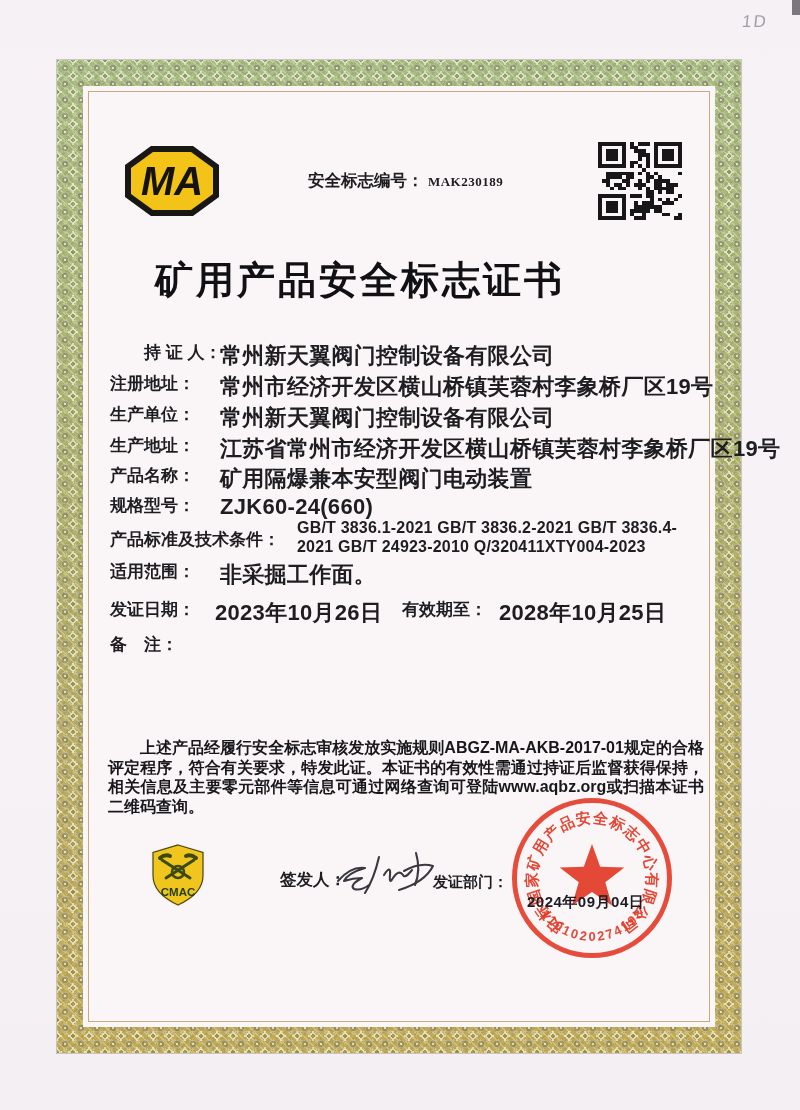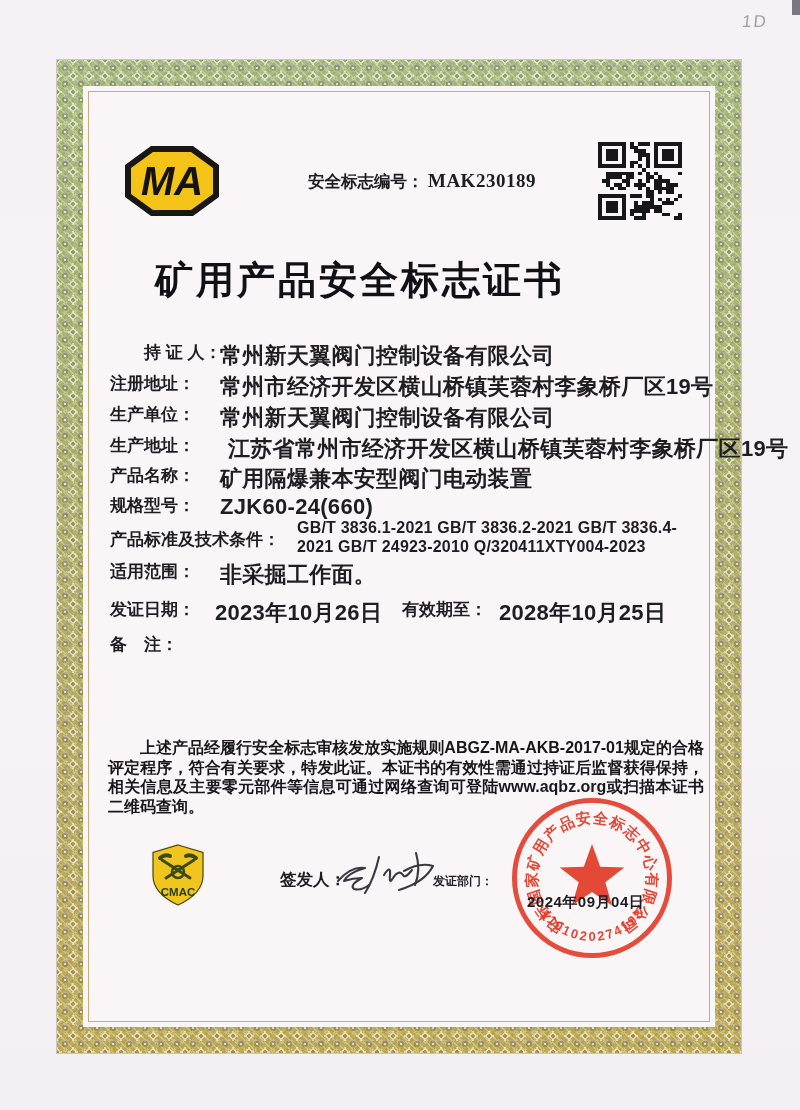--- a/index.html
+++ b/index.html
@@ -16,21 +16,21 @@
            repeating-linear-gradient(-45deg,rgba(110,120,50,.18) 0 2px,rgba(0,0,0,0) 2px 6px),
            linear-gradient(180deg,#a8bd80 0%,#afb26c 40%,#bcab5d 75%,#c2ab54 100%);
          background-size:16px 16px,9px 9px,11px 11px,100% 100%;
          box-shadow:0 0 0 1px rgba(120,120,90,.35);}
   .frame-inner{position:relative;width:100%;height:100%;background:#faf6f8;}
   .frame-inner::after{content:'';position:absolute;inset:5px;border:1px solid #c6ab7c;pointer-events:none;}
   .lbl{font-weight:700;font-size:17px;white-space:nowrap;}
   .val{font-weight:700;font-size:22px;white-space:nowrap;letter-spacing:.3px;}
   .title{font-weight:900;font-size:38px;letter-spacing:3px;text-align:center;color:#111014;}
   .certno-label{font-weight:600;font-size:16.5px;}
-  .certno-value{font-family:"Liberation Serif","DejaVu Serif",serif;font-size:19px;font-weight:600;letter-spacing:.5px;}
+  .certno-value{font-family:"Liberation Serif","DejaVu Serif",serif;font-size:13px;font-weight:600;letter-spacing:.5px;}
   .std-val{font-weight:700;font-size:16px;letter-spacing:.2px;white-space:nowrap;}
   .notice{font-weight:700;font-size:16px;line-height:19.5px;text-align:justify;text-indent:2em;color:#17171c;}
   .stamp-date{font-weight:700;font-size:15px;letter-spacing:.5px;color:#1b1b20;}
   .corner-note{font-size:17px;color:#948f9c;opacity:.85;transform:skewX(-6deg);letter-spacing:2px;}
   .corner-shadow{right:0;top:0;width:8px;height:15px;background:#5d5863;opacity:.8;}
   .crease{left:721px;top:300px;width:1px;height:330px;background:rgba(150,140,155,.18);}
   svg{display:block;}
 </style>
 </head>
 <body>
@@ -284,21 +284,21 @@
 <div class="abs lbl" style="left:110px;top:341px;margin-left:34px;">持 证 人：</div>
 <div class="abs val" style="left:220px;top:341px;">常州新天翼阀门控制设备有限公司</div>
 
 <div class="abs lbl" style="left:110px;top:372px;">注册地址：</div>
 <div class="abs val" style="left:220px;top:372px;">常州市经济开发区横山桥镇芙蓉村李象桥厂区19号</div>
 
 <div class="abs lbl" style="left:110px;top:403px;">生产单位：</div>
 <div class="abs val" style="left:220px;top:403px;">常州新天翼阀门控制设备有限公司</div>
 
 <div class="abs lbl" style="left:110px;top:434px;">生产地址：</div>
-<div class="abs val" style="left:228px;top:434px;text-align:center;">江苏省常州市经济开发区横山桥镇芙蓉村李象桥厂区19号</div>
+<div class="abs val" style="left:220px;top:434px;text-align:center;">江苏省常州市经济开发区横山桥镇芙蓉村李象桥厂区19号</div>
 
 <div class="abs lbl" style="left:110px;top:464px;text-align:right;">产品名称：</div>
 <div class="abs val" style="left:220px;top:464px;">矿用隔爆兼本安型阀门电动装置</div>
 
 <div class="abs lbl" style="left:110px;top:494px;">规格型号：</div>
 <div class="abs val" style="left:220px;top:494px;">ZJK60-24(660)</div>
 
 <div class="abs lbl" style="left:110px;top:528px;">产品标准及技术条件：</div>
 <div class="abs std-val" style="left:297px;top:519px;">GB/T 3836.1-2021 GB/T 3836.2-2021 GB/T 3836.4-</div>
 <div class="abs std-val" style="left:297px;top:538px;">2021 GB/T 24923-2010 Q/320411XTY004-2023</div>
@@ -337,21 +337,21 @@
     <g fill="none" stroke="#2a2a33" stroke-width="2.1" stroke-linecap="round" stroke-linejoin="round" opacity="0.92">
       <path d="M6,36 q13,-15 27,-13 q-17,5 -21,13 q9,-3 18,-3 q-13,7 -8,11 q7,2 15,-4"></path>
       <path d="M47,12 q-5,22 -14,36"></path>
       <path d="M52,30 q7,-11 6,0 q-1,10 3,3 q6,-9 10,-3 q2,4 9,-5"></path>
       <path d="M84,8 q5,17 -1,32"></path>
       <path d="M72,26 q16,-9 29,-5 q-8,16 -34,24"></path>
     </g>
   </svg>
 </div>
 
-<div class="abs lbl" style="left:433px;top:873px;font-size:12px;">发证部门：</div>
+<div class="abs lbl" style="left:433px;top:873px;font-size:15px;">发证部门：</div>
 
 <div class="abs" style="left:508px;top:794px;">
   <svg id="seal-svg" width="168" height="168" viewBox="0 0 168 168">
     <circle cx="84" cy="84" r="77.5" fill="none" stroke="#e23a26" stroke-width="5" opacity="0.9"></circle>
     <polygon points="84,50 92.2,72.7 116.3,73.5 97.3,88.3 104,111.5 84,98 64,111.5 70.7,88.3 51.7,73.5 75.8,72.7" fill="#e23a26" opacity="0.92"></polygon>
     <g id="seal-ring-text">
         <text x="84" y="29" text-anchor="middle" font-size="15" font-weight="700" font-family="Liberation Sans, sans-serif" fill="#e23a26" opacity="0.92" transform="rotate(-142,84,84)">安</text>
         <text x="84" y="29" text-anchor="middle" font-size="15" font-weight="700" font-family="Liberation Sans, sans-serif" fill="#e23a26" opacity="0.92" transform="rotate(-125.29411764705883,84,84)">标</text>
         <text x="84" y="29" text-anchor="middle" font-size="15" font-weight="700" font-family="Liberation Sans, sans-serif" fill="#e23a26" opacity="0.92" transform="rotate(-108.58823529411765,84,84)">国</text>
         <text x="84" y="29" text-anchor="middle" font-size="15" font-weight="700" font-family="Liberation Sans, sans-serif" fill="#e23a26" opacity="0.92" transform="rotate(-91.88235294117646,84,84)">家</text>

